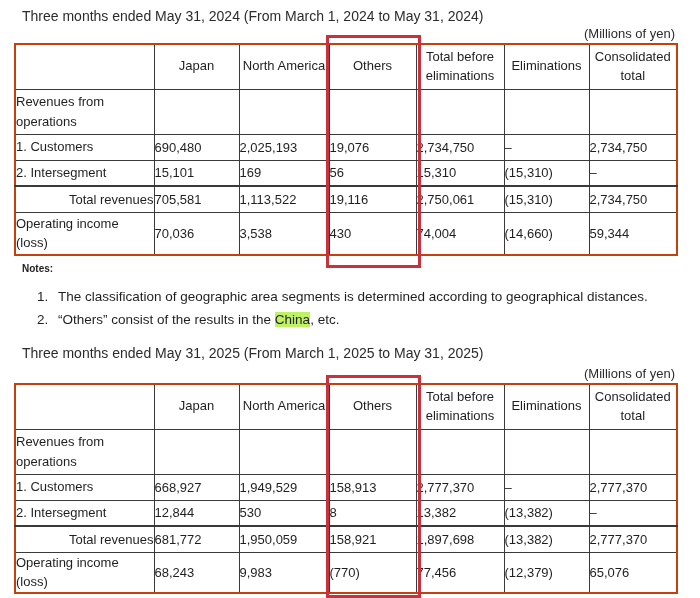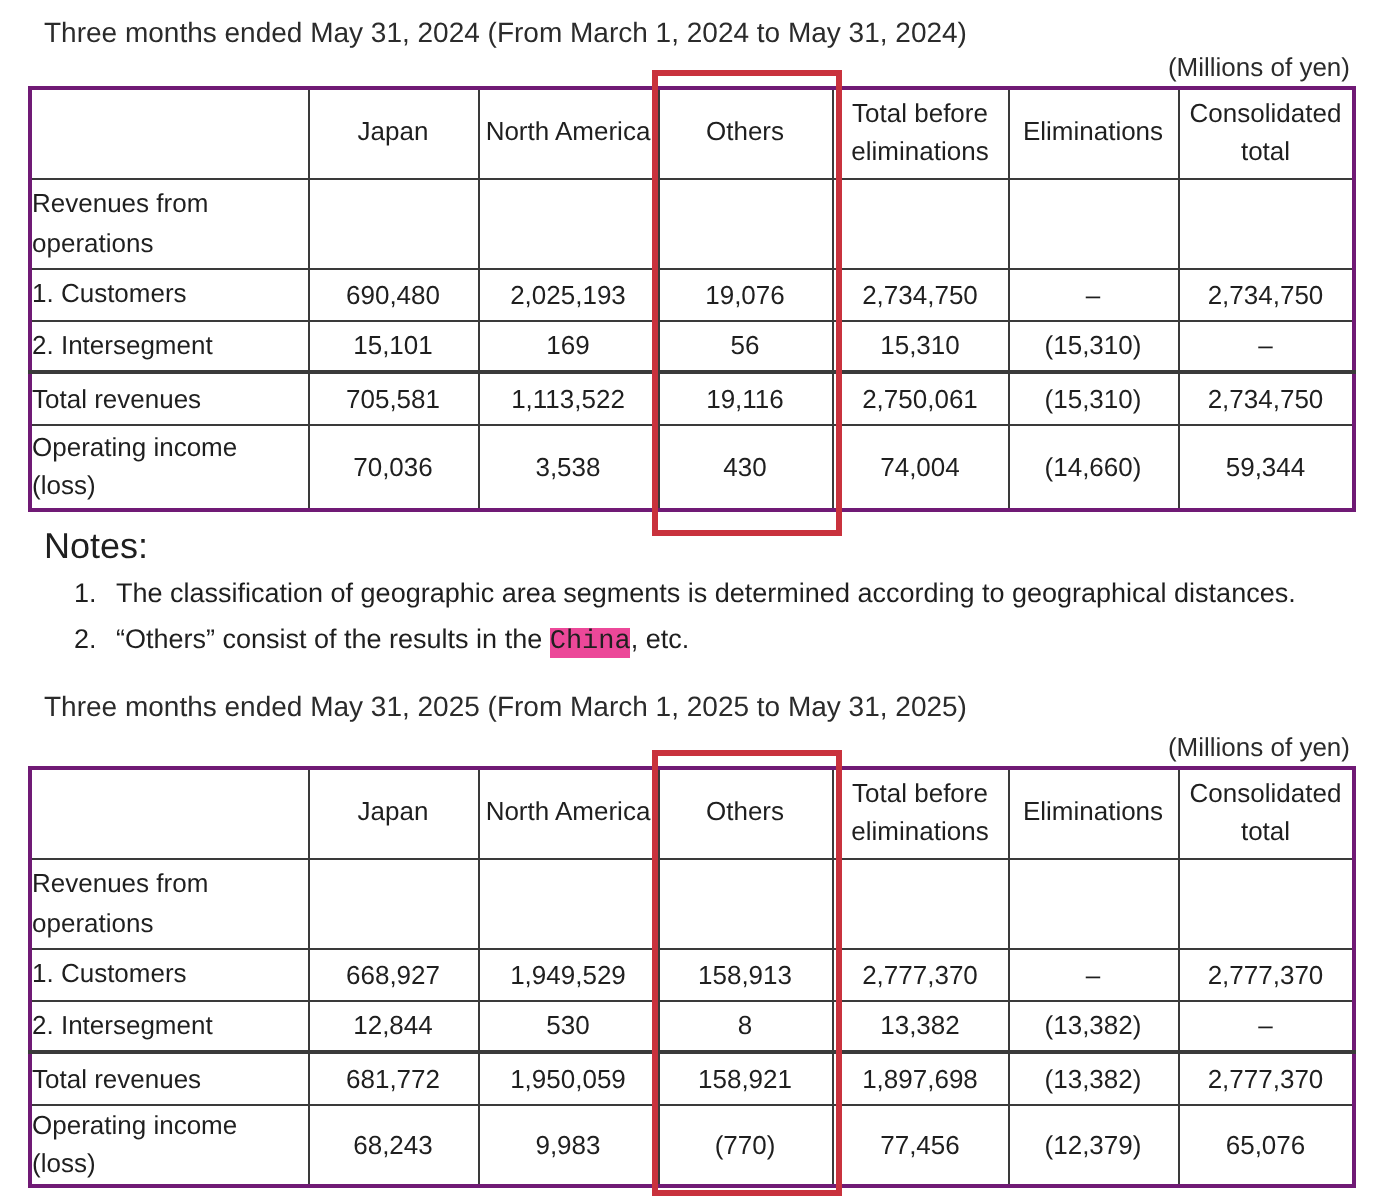--- a/index.html
+++ b/index.html
@@ -9,47 +9,47 @@
     font-family:"Liberation Sans", sans-serif;
     overflow:hidden;
   }
   .abs { position:absolute; }
   .doc-title { font-size:14px; color:#2b2b2b; white-space:nowrap; }
   .unit-note { font-size:13px; color:#2b2b2b; white-space:nowrap; }
 
   table.seg {
     border-collapse:collapse; table-layout:fixed;
     width:662px; font-size:13px; color:#1f1f1f;
-    border:2px solid #701a75;
+    border:2px solid #c2410c;
   }
   table.seg th, table.seg td {
     border:1px solid #3a3a3a;
     padding:0; font-weight:normal;
     vertical-align:middle; overflow:hidden;
   }
   table.seg th { text-align:center; line-height:1.45; }
   td.lbl { text-align:left; padding-left:6px; line-height:1.5; }
-  td.lbl-center { text-align:left; }
-  td.num { text-align:center; padding-right:8px; }
+  td.lbl-center { text-align:right; }
+  td.num { text-align:left; padding-right:8px; }
   tr.h45 { height:45px; }
   tr.h26 { height:26px;padding-left:18px; }
   tr.h43 { height:43px; }
   tr.h37 { height:37px; }
   tr.thick-top td { border-top-width:2px; }
 
   .red-box {
     position:absolute;
     border:3px solid #c9323d;
     background:transparent;
     pointer-events:none;
   }
-  .notes-heading { font-size:18px; }
+  .notes-heading { font-size:10px;font-weight:bold; }
   .note-item { display:flex; font-size:13.5px; line-height:1.45; }
   .note-num { width:21px; flex:0 0 21px; }
-  .hl { background:#ec4899;font-family:Liberation Mono, monospace; }
+  .hl { background:#bef264; }
 </style>
 </head>
 <body>
 
 <div class="abs doc-title" style="top:8px;left:22px">Three months ended May 31, 2024 (From March 1, 2024 to May 31, 2024)</div>
 
 <div class="abs unit-note" style="top:26px;right:25px">(Millions of yen)</div>
 
 <table class="seg abs" style="top:43px;left:14px">
   <colgroup>

